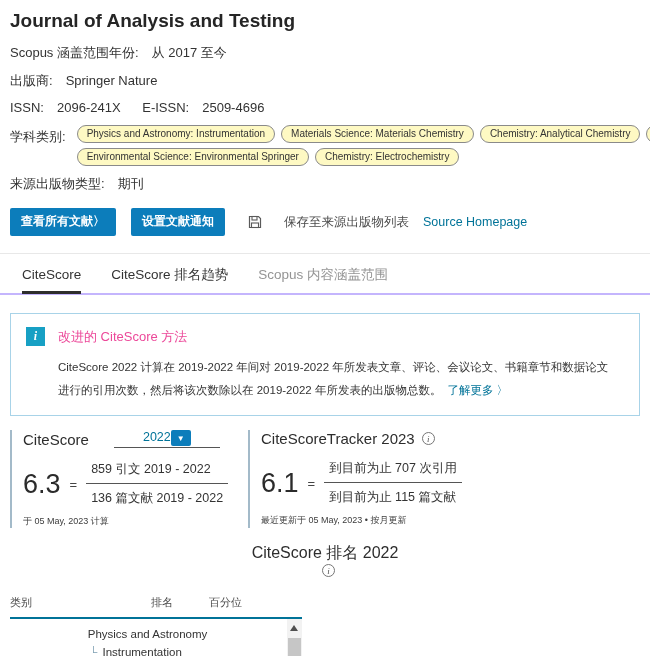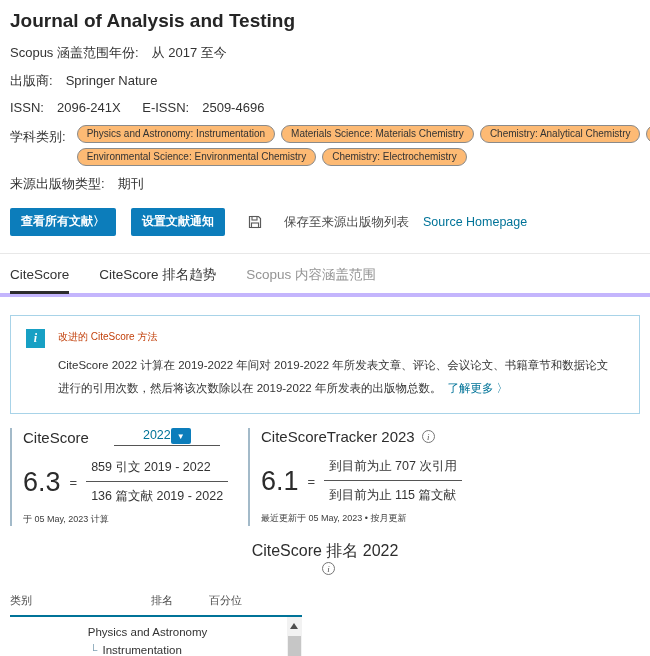--- a/index.html
+++ b/index.html
@@ -12,43 +12,43 @@
   .page-title { font-size:19px; font-weight:600; color:#252525; margin:2px 0 12px; }
   .meta-line { font-size:13px; margin-bottom:10px; color:#333; }
   .meta-label { margin-right:13px; }
   .meta-label.inner { margin-left:18px; }
   .subjects { display:flex; font-size:13px; margin-bottom:4px; }
   .subject-label { margin-right:11px; padding-top:3px; flex:none; }
   .chips-col { display:flex; flex-direction:column; gap:5px; }
   .chip-row { display:flex; gap:6px; }
   .chip {
     border:1px solid #8a8a8a; border-radius:9px; padding:2px 9px 3px;
-    font-size:10px; color:#333; white-space:nowrap; background:#fdba74; cursor:pointer;
+    font-size:10px; color:#333; white-space:nowrap; background:#fef9c3; cursor:pointer;
   }
   .source-line { margin:9px 0 15px; }
   .actions { display:flex; align-items:center; margin-bottom:17px; }
   .btn {
     background:#0c7dbb; color:#fff; font-size:12px; font-weight:bold;
     padding:5px 11px 6px; border:none; border-radius:2px; margin-right:15px;
     font-family:"Liberation Sans", sans-serif; cursor:pointer;
   }
   .save-link { display:flex; align-items:center; gap:22px; color:#4a4a4a; font-size:12.5px; margin:0 14px 0 8px; cursor:pointer; }
   .home-link { color:#007398; font-size:12.5px; text-decoration:none; cursor:pointer; }
   .top-divider { border-top:1px solid #e8e8e8; }
-  .tabbar { padding:0 10px; border-bottom:4px solid #c4b5fd; }
+  .tabbar { padding:0 22px; border-bottom:2px solid #c4b5fd; }
   .tab { display:inline-block; font-size:13.5px; color:#333; padding:12px 0 9px; margin-right:30px; cursor:pointer; }
   .tab.active { border-bottom:3px solid #2d2d2d; margin-bottom:-2px; }
   .tab.disabled { color:#949494; }
   .info-box { margin:18px 10px 0; border:1px solid #a8d3e8; padding:13px 15px; display:flex; gap:13px; }
   .info-icon {
     width:19px; height:19px; background:#17a0c4; color:#fff; flex:none;
     font:italic bold 12px "Liberation Serif", serif;
     display:flex; align-items:center; justify-content:center;
   }
-  .info-title { font-size:10px; color:#c2410c; margin:1px 0 10px; }
+  .info-title { font-size:13px; color:#ec4899; margin:1px 0 10px; }
   .info-body { font-size:11.5px; line-height:2.0; max-width:552px; color:#333; }
   .learn-more { color:#007398; margin-left:6px; white-space:nowrap; text-decoration:none; cursor:pointer; }
   .panels { display:flex; margin:14px 10px 0; }
   .panel { border-left:2px solid #a3bac9; padding-left:11px; }
   .panel.cs { width:228px; margin-right:10px; }
   .panel.tracker { flex:1; }
   .panel-title-row { display:flex; align-items:flex-end; }
   .panel-title { font-size:15px; color:#2d2d2d; }
   .year-ctl { display:inline-flex; align-items:flex-end; justify-content:center; width:106px; border-bottom:1px solid #555; margin-left:25px; cursor:pointer; }
   .year { color:#007398; font-size:12.5px; padding-bottom:3px; }
@@ -110,21 +110,21 @@
   <div class="subjects">
     <span class="subject-label">学科类别:</span>
     <div class="chips-col">
       <div class="chip-row" id="chip-row-1">
           <span class="chip">Physics and Astronomy: Instrumentation</span>
           <span class="chip">Materials Science: Materials Chemistry</span>
           <span class="chip">Chemistry: Analytical Chemistry</span>
           <span class="chip">Chemistry: Spectroscopy</span>
         </div>
       <div class="chip-row" id="chip-row-2">
-          <span class="chip">Environmental Science: Environmental Chemistry</span>
+          <span class="chip">Environmental Science: Environmental Springer</span>
           <span class="chip">Chemistry: Electrochemistry</span>
         </div>
     </div>
   </div>
 
   <div class="meta-line source-line">
     <span class="meta-label">来源出版物类型:</span><span>期刊</span>
   </div>
 
   <div class="actions">

